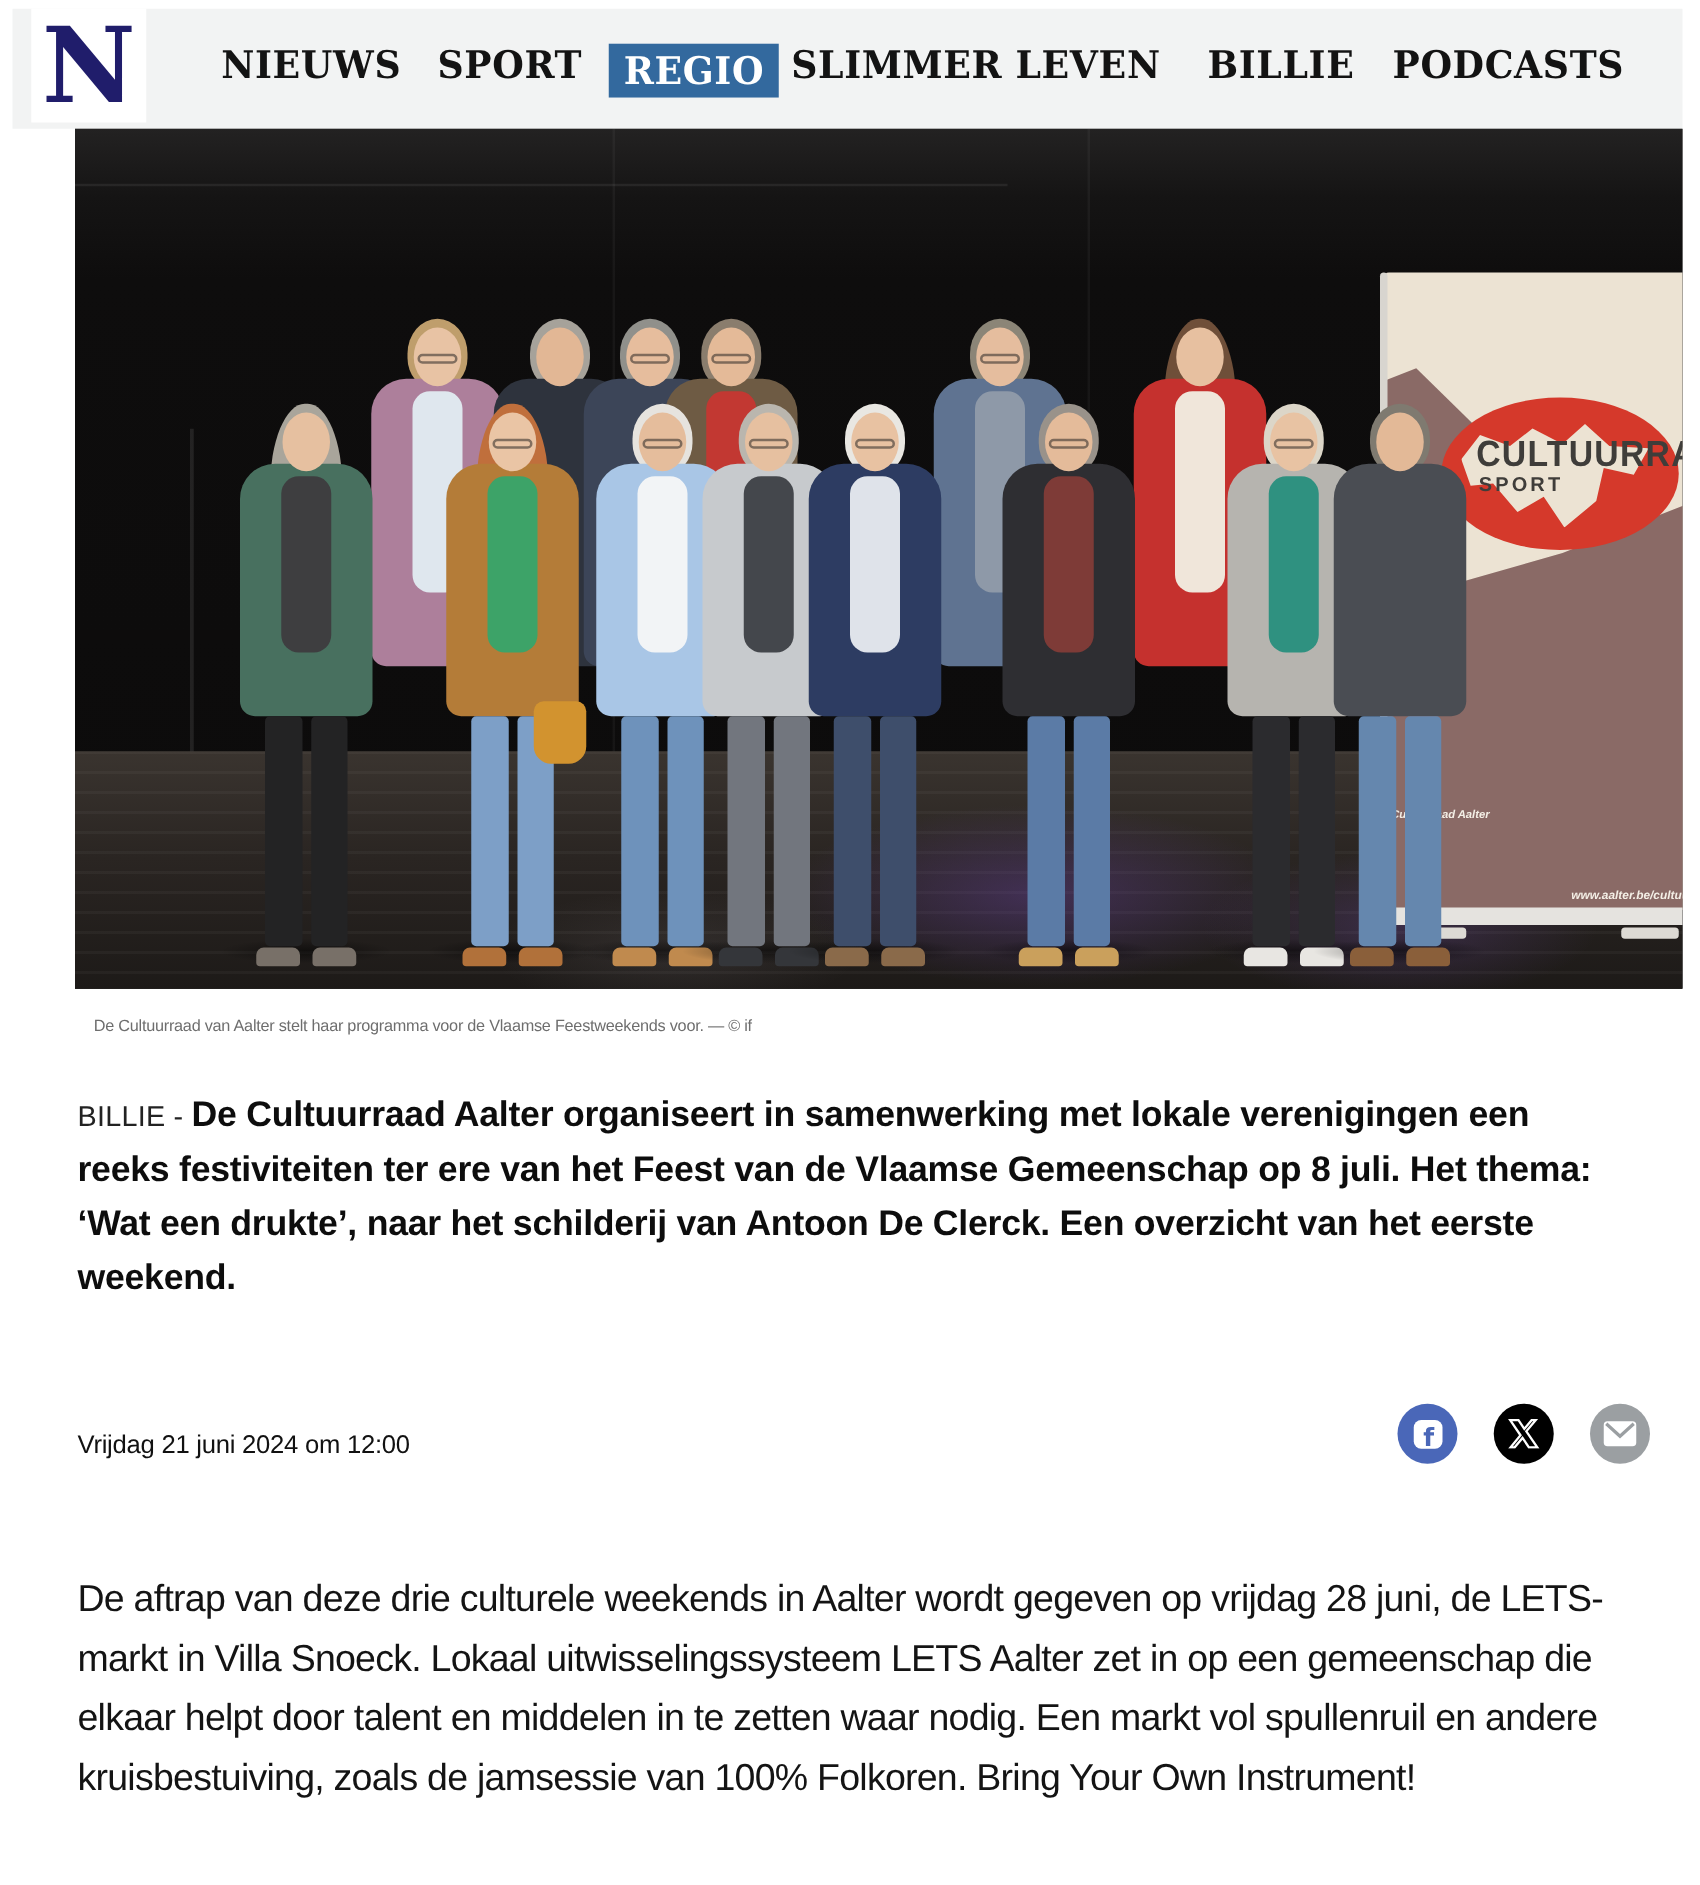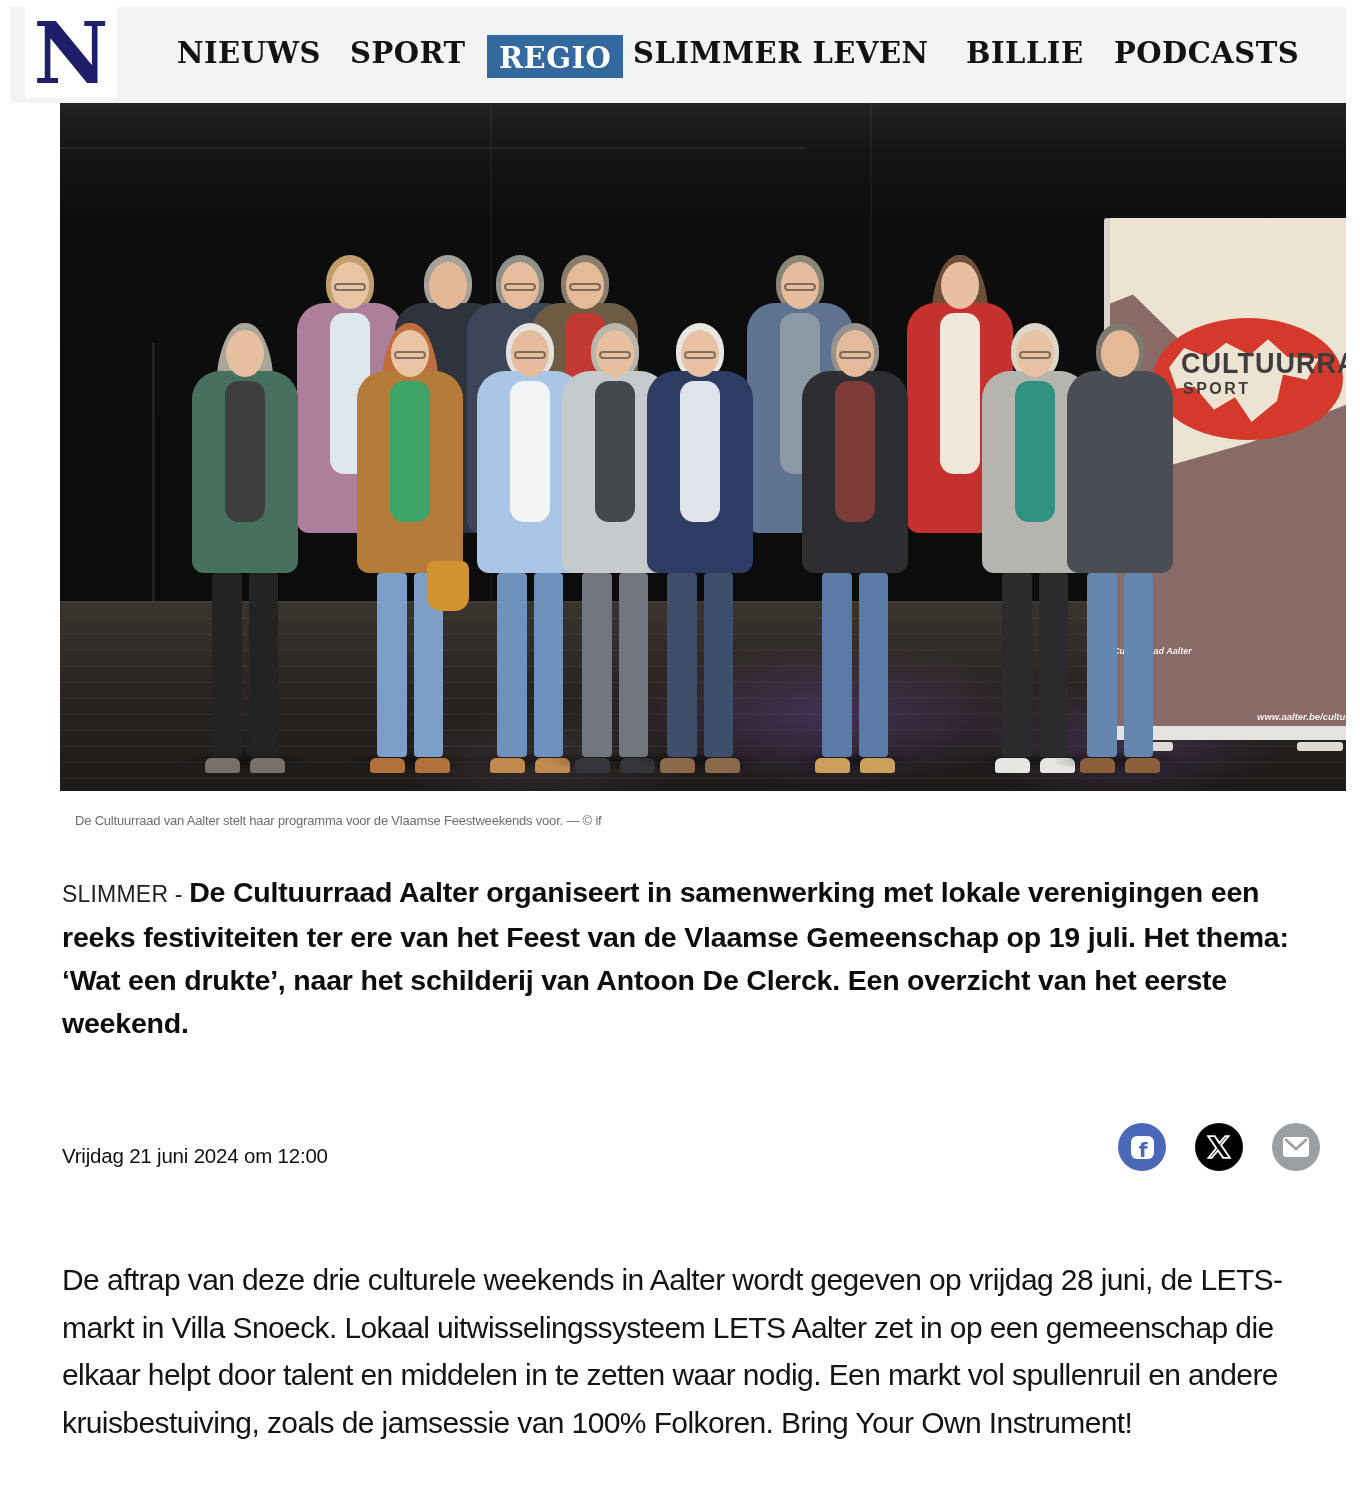--- a/index.html
+++ b/index.html
@@ -370,21 +370,21 @@
     </div>
     <div class="banner-base"></div>
     <div class="banner-foot" style="left:20px"></div>
     <div class="banner-foot" style="left:190px"></div>
   </div>
 </div>
 
 <div class="caption">De Cultuurraad van Aalter stelt haar programma voor de Vlaamse Feestweekends voor. — © if</div>
 
 <div class="lead">
-  <span class="loc">SLIMMER - </span><span class="lead-bold">De Cultuurraad Aalter organiseert in samenwerking met lokale verenigingen een reeks festiviteiten ter ere van het Feest van de Vlaamse Gemeenschap op 19 juli. Het thema: ‘Wat een drukte’, naar het schilderij van Antoon De Clerck. Een overzicht van het eerste weekend.</span>
+  <span class="loc">BILLIE - </span><span class="lead-bold">De Cultuurraad Aalter organiseert in samenwerking met lokale verenigingen een reeks festiviteiten ter ere van het Feest van de Vlaamse Gemeenschap op 8 juli. Het thema: ‘Wat een drukte’, naar het schilderij van Antoon De Clerck. Een overzicht van het eerste weekend.</span>
 </div>
 
 <div class="meta-row">
   <div class="published">Vrijdag 21 juni 2024 om 12:00</div>
   <div class="share-group">
     <button class="share-btn" style="background: rgb(74, 103, 184);">
       <span class="fb-tile">
           <span class="fb-f">f</span>
         </span>
     </button>

